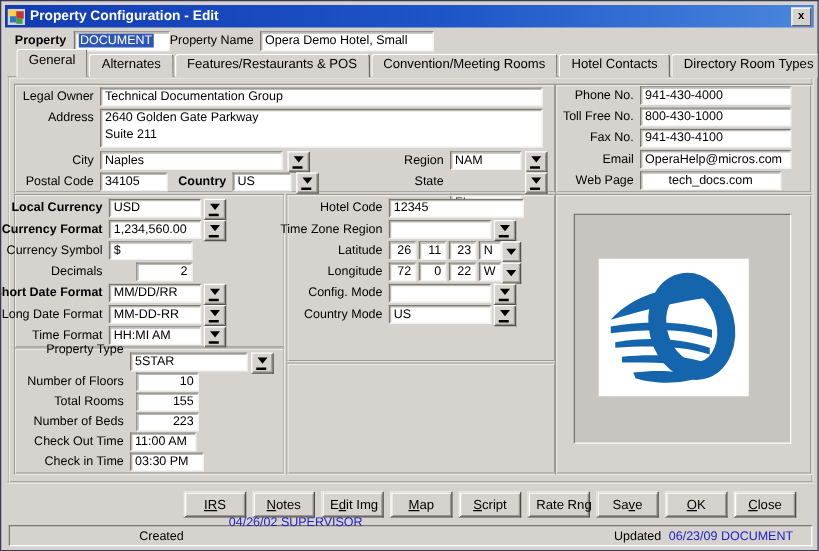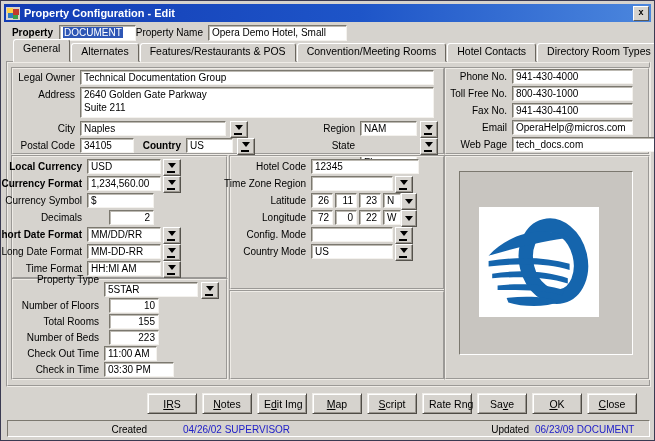--- a/index.html
+++ b/index.html
@@ -101,21 +101,21 @@
   <div class="grp" style="left:443px;top:66px;width:202px;height:84px;"></div>
   <div class="lbl" style="right:147px;top:70px;padding-left:44px;">Phone No.</div>
   <div class="field" style="left:511px;top:68px;width:121px;">941-430-4000</div>
   <div class="lbl" style="right:147px;top:87px;">Toll Free No.</div>
   <div class="field" style="left:511px;top:85px;width:121px;">800-430-1000</div>
   <div class="lbl" style="right:147px;top:104px;">Fax No.</div>
   <div class="field" style="left:511px;top:102px;width:121px;">941-430-4100</div>
   <div class="lbl" style="right:147px;top:121px;">Email</div>
   <div class="field" style="left:511px;top:119px;width:121px;">OperaHelp@micros.com</div>
   <div class="lbl" style="right:147px;top:138px;">Web Page</div>
-  <div class="field" style="left:511px;top:136px;width:144px;">tech_docs.com</div>
+  <div class="field" style="left:511px;top:136px;width:113px;text-align:center;">tech_docs.com</div>
 
   <div class="grp" style="left:10px;top:154px;width:213px;height:120px;"></div>
   <div class="lbl b" style="right:572px;top:160px;">Local Currency</div>
   <div class="field" style="left:86px;top:158px;width:74px;">USD</div>
   <div class="lov" style="left:162px;top:158px;"></div>
   <div class="lbl b" style="right:572px;top:177px;">Currency Format</div>
   <div class="field" style="left:86px;top:175px;width:74px;">1,234,560.00</div>
   <div class="lov" style="left:162px;top:175px;"></div>
   <div class="lbl" style="right:572px;top:194px;">Currency Symbol</div>
   <div class="field" style="left:86px;top:192px;width:67px;">$</div>
@@ -137,21 +137,21 @@
   <div class="lov" style="left:200px;top:281px;"></div>
   <div class="lbl" style="right:555px;top:299px;">Number of Floors</div>
   <div class="field ra" style="left:108px;top:297px;width:50px;">10</div>
   <div class="lbl" style="right:555px;top:315px;">Total Rooms</div>
   <div class="field ra" style="left:108px;top:313px;width:50px;">155</div>
   <div class="lbl" style="right:555px;top:331px;">Number of Beds</div>
   <div class="field ra" style="left:108px;top:329px;width:50px;">223</div>
   <div class="lbl" style="right:555px;top:347px;">Check Out Time</div>
   <div class="field" style="left:103px;top:345px;width:53px;">11:00 AM</div>
   <div class="lbl" style="right:555px;top:363px;">Check in Time</div>
-  <div class="field" style="left:103px;top:361px;width:70px;">03:30 PM</div>
+  <div class="field" style="left:103px;top:361px;width:59px;">03:30 PM</div>
 
   <div class="grp" style="left:228px;top:154px;width:212px;height:131px;"></div>
   <div class="lbl" style="right:348px;top:160px;">Hotel Code</div>
   <div class="field" style="left:310px;top:158px;width:108px;">12345</div>
   <div class="lbl" style="right:348px;top:177px;">Time Zone Region</div>
   <div class="field" style="left:310px;top:175px;width:82px;"></div>
   <div class="lov" style="left:394px;top:175px;"></div>
   <div class="lbl" style="right:348px;top:194px;">Latitude</div>
   <div class="field ra" style="left:310px;top:192px;width:22px;">26</div>
   <div class="field ra" style="left:334px;top:192px;width:22px;">11</div>
@@ -193,17 +193,17 @@
     <button class="btn"><u>M</u>ap</button>
     <button class="btn"><u>S</u>cript</button>
     <button class="btn">Rate Rng</button>
     <button class="btn">Sa<u>v</u>e</button>
     <button class="btn"><u>O</u>K</button>
     <button class="btn"><u>C</u>lose</button>
   </div>
 
   <div class="status"></div>
   <div class="lbl" style="right:507px;top:423px;">Created</div>
-  <div class="lbl blue" style="left:152px;top:423px;padding-left:30px;">04/26/02 SUPERVISOR</div>
+  <div class="lbl blue" style="left:152px;top:412px;padding-left:30px;">04/26/02 SUPERVISOR</div>
   <div class="lbl" style="right:125px;top:423px;">Updated</div>
   <div class="lbl blue" style="left:534px;top:423px;">06/23/09 DOCUMENT</div>
 
 </div>
 
 </body></html>

